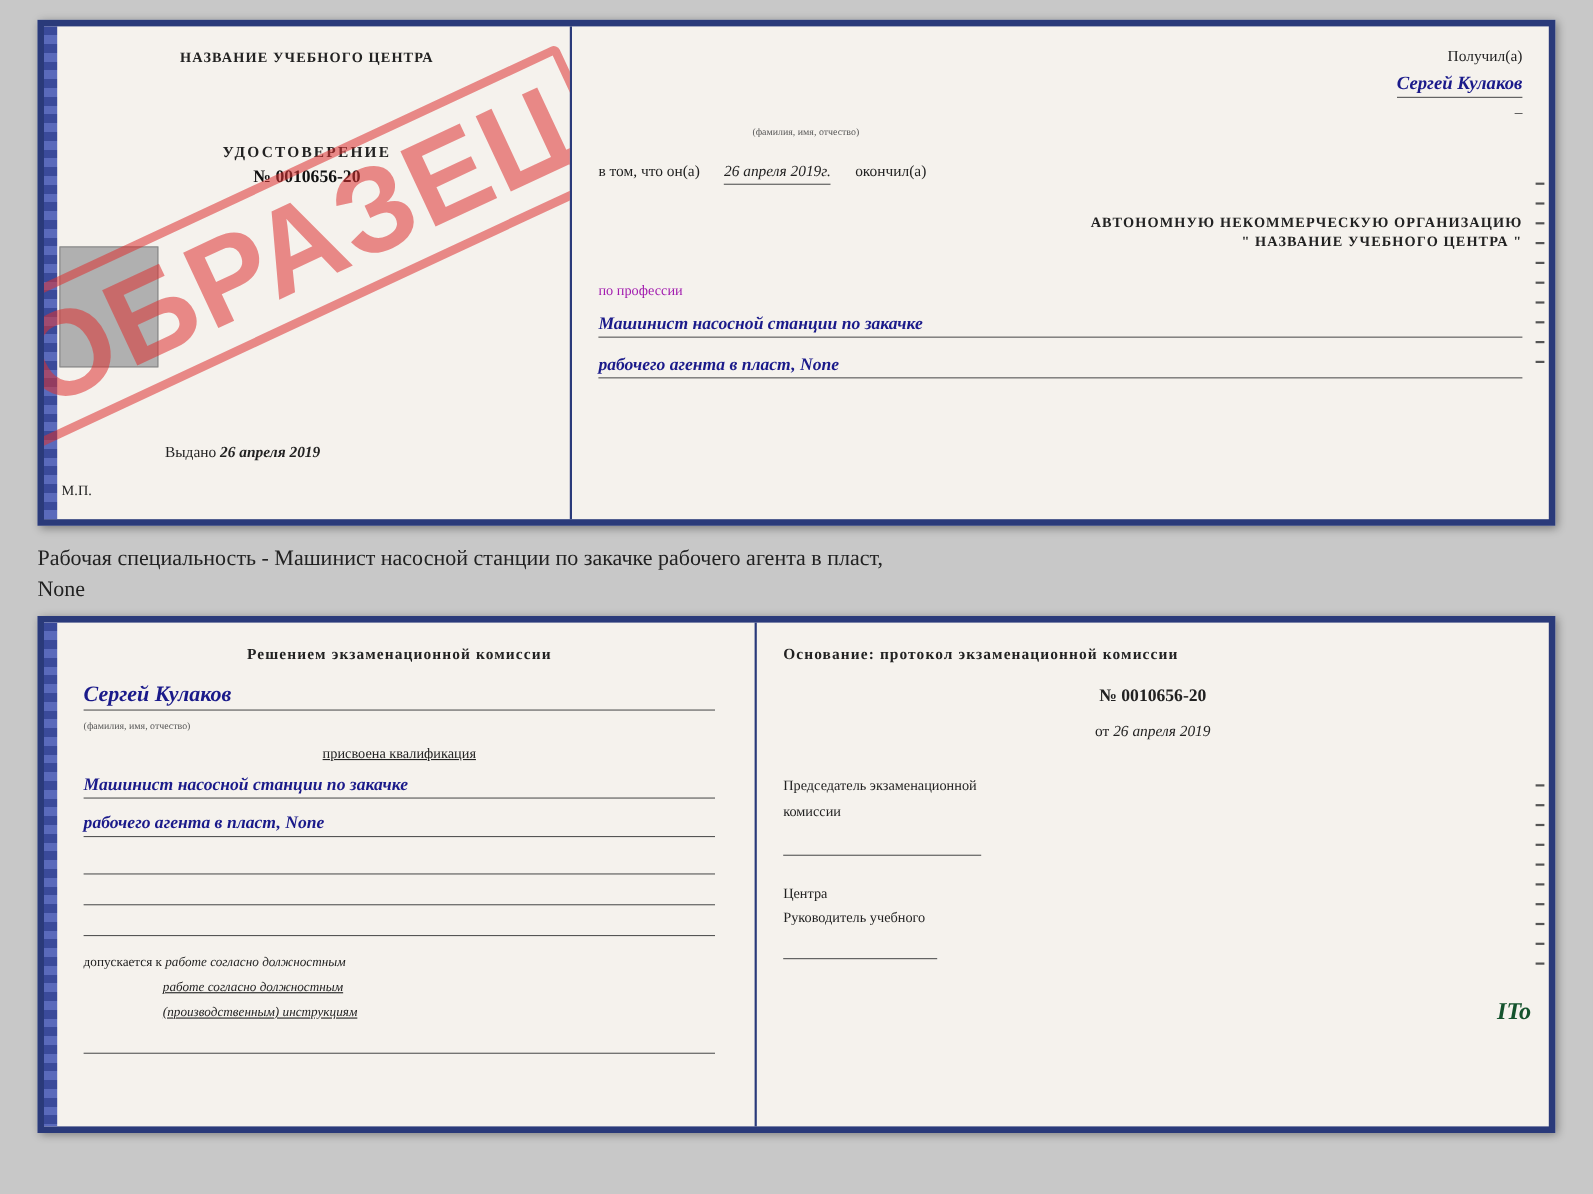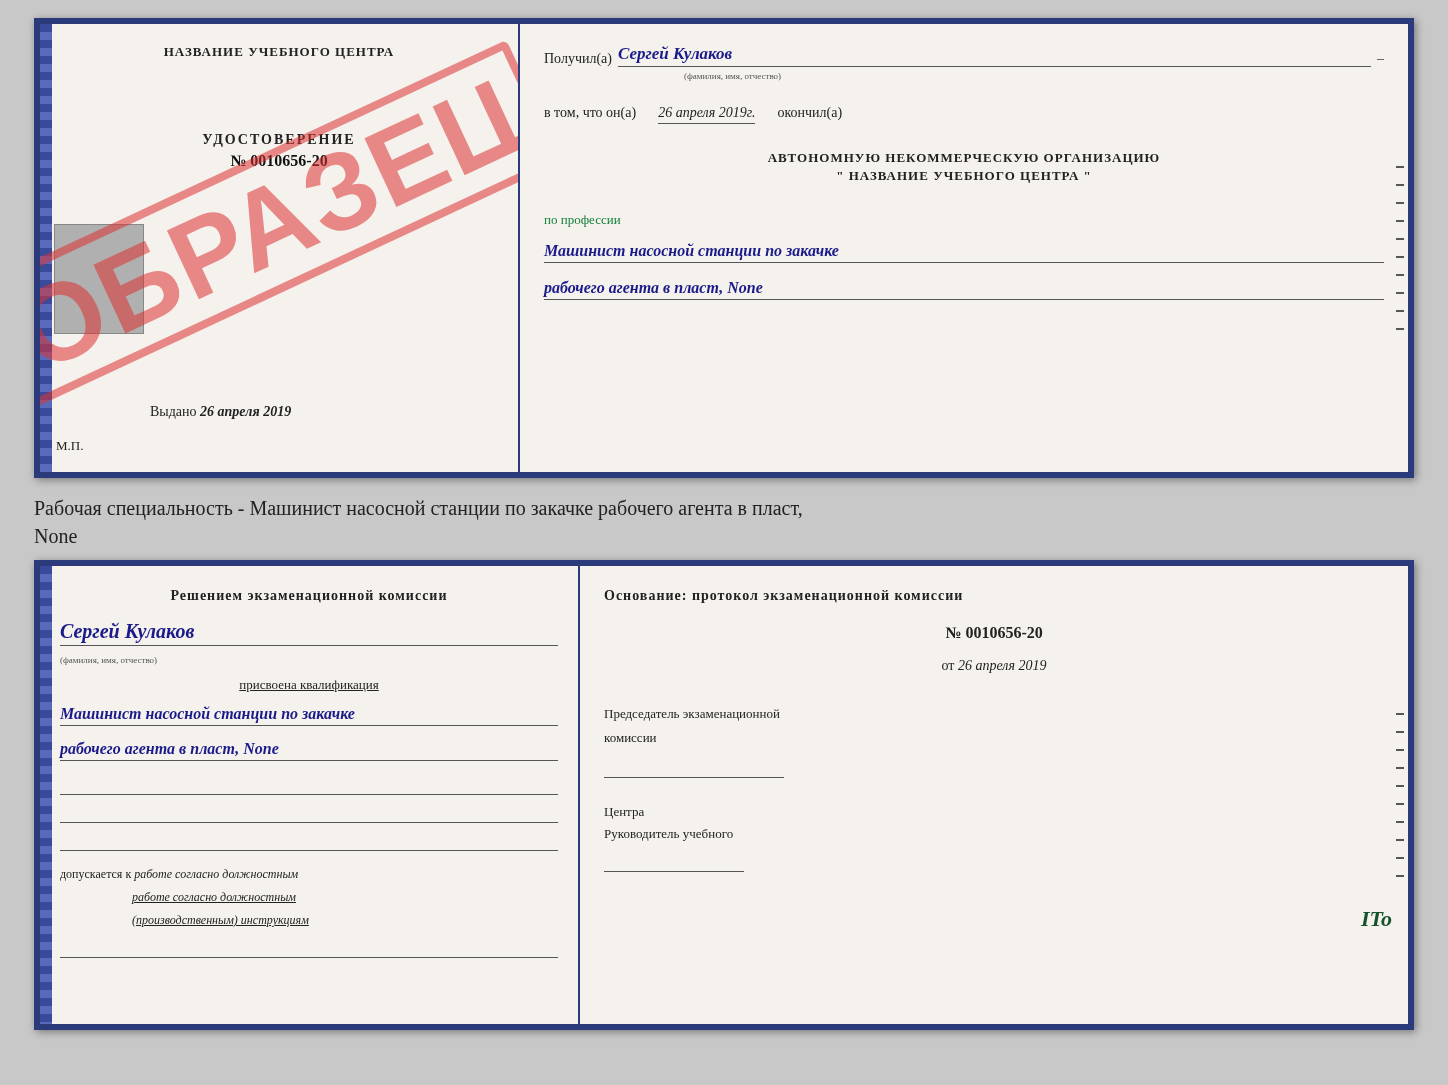--- a/index.html
+++ b/index.html
@@ -180,40 +180,40 @@
     .vtom-date {
       font-style: italic;
       font-size: 14px;
       color: #222;
       border-bottom: 1px solid #555;
       padding-bottom: 2px;
     }
 
     .org-block {
       margin-top: 10px;
-      text-align: center;
+      text-align: right;
     }
     .org-line {
       font-size: 13px;
       font-weight: bold;
       letter-spacing: 1px;
       color: #222;
       line-height: 1.5;
     }
     .org-name {
       font-size: 13px;
       font-weight: bold;
       letter-spacing: 1px;
       color: #222;
     }
 
     .po-professii {
       margin-top: 12px;
       font-size: 13px;
-      color: #15803d;
+      color: #a21caf;
     }
 
     .profession-line1 {
       font-size: 16px;
       color: #1a1a8a;
       font-style: italic;
       font-weight: bold;
       border-bottom: 1px solid #555;
       display: block;
       margin-top: 4px;
@@ -264,23 +264,23 @@
       width: 1380px;
       height: 470px;
       background: #f5f2ed;
       border: 6px solid #2a3a7a;
       display: flex;
       position: relative;
       box-shadow: 2px 2px 8px rgba(0,0,0,0.4);
     }
 
     .bottom-left {
-      width: 540px;
+      width: 648px;
       border-right: 2px solid #2a3a7a;
-      padding: 22px 20px;
+      padding: 22px 36px;
       display: flex;
       flex-direction: column;
       gap: 8px;
       position: relative;
     }
 
     .resheniem-line {
       font-size: 14px;
       font-weight: bold;
       letter-spacing: 1px;
@@ -462,21 +462,21 @@
     <div class="vydano-line">
       <span>Выдано</span>
       <span class="vydano-date">26 апреля 2019</span>
     </div>
 
     <div class="mp-line">М.П.</div>
   </div>
 
   <div class="right-panel">
 
-    <div class="poluchil-line" style="position:relative;">
+    <div class="poluchil-line" style="position:relative;flex-direction:column;">
       <span style="white-space:nowrap;">Получил(а)</span>
       <span class="poluchil-name">Сергей Кулаков</span>
       <span class="dash-label">–</span>
     </div>
     <div style="font-size:9px;color:#555;margin-top:-6px;margin-left:140px;">(фамилия, имя, отчество)</div>
 
     <div class="vtom-line" style="margin-top:14px;">
       <span>в том, что он(а)</span>
       <span class="vtom-date">26 апреля 2019г.</span>
       <span style="font-size:14px;color:#222;">окончил(а)</span>

